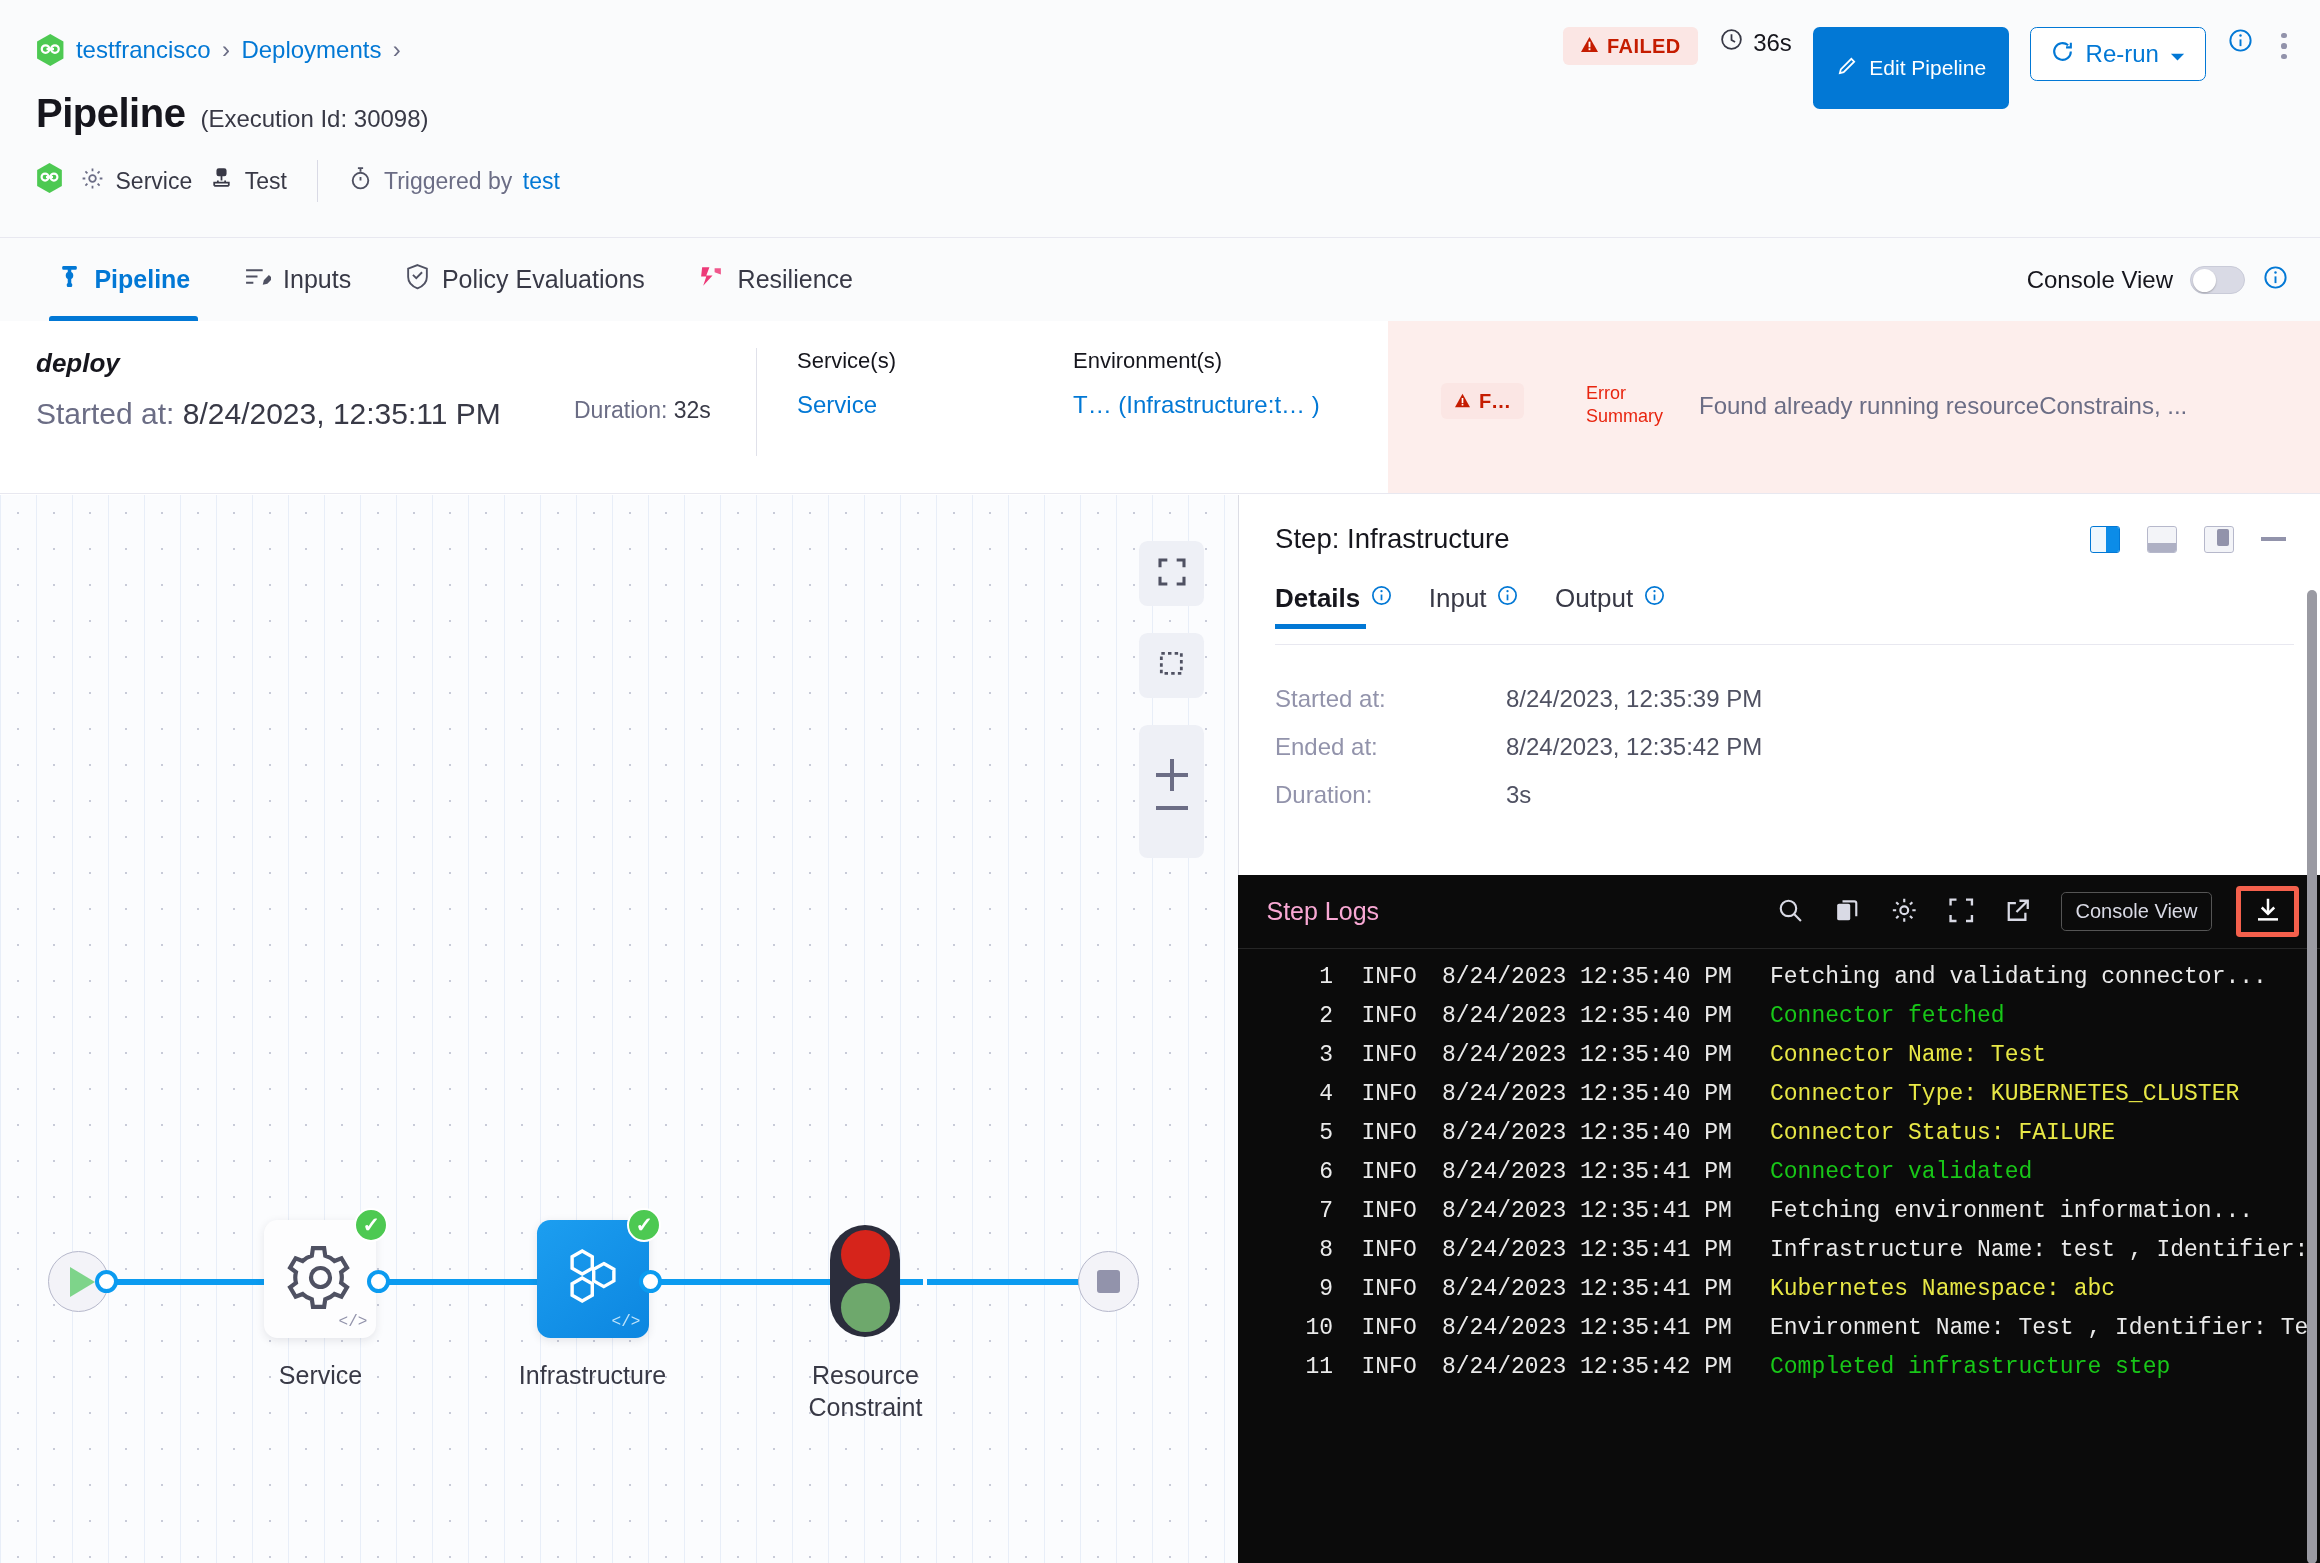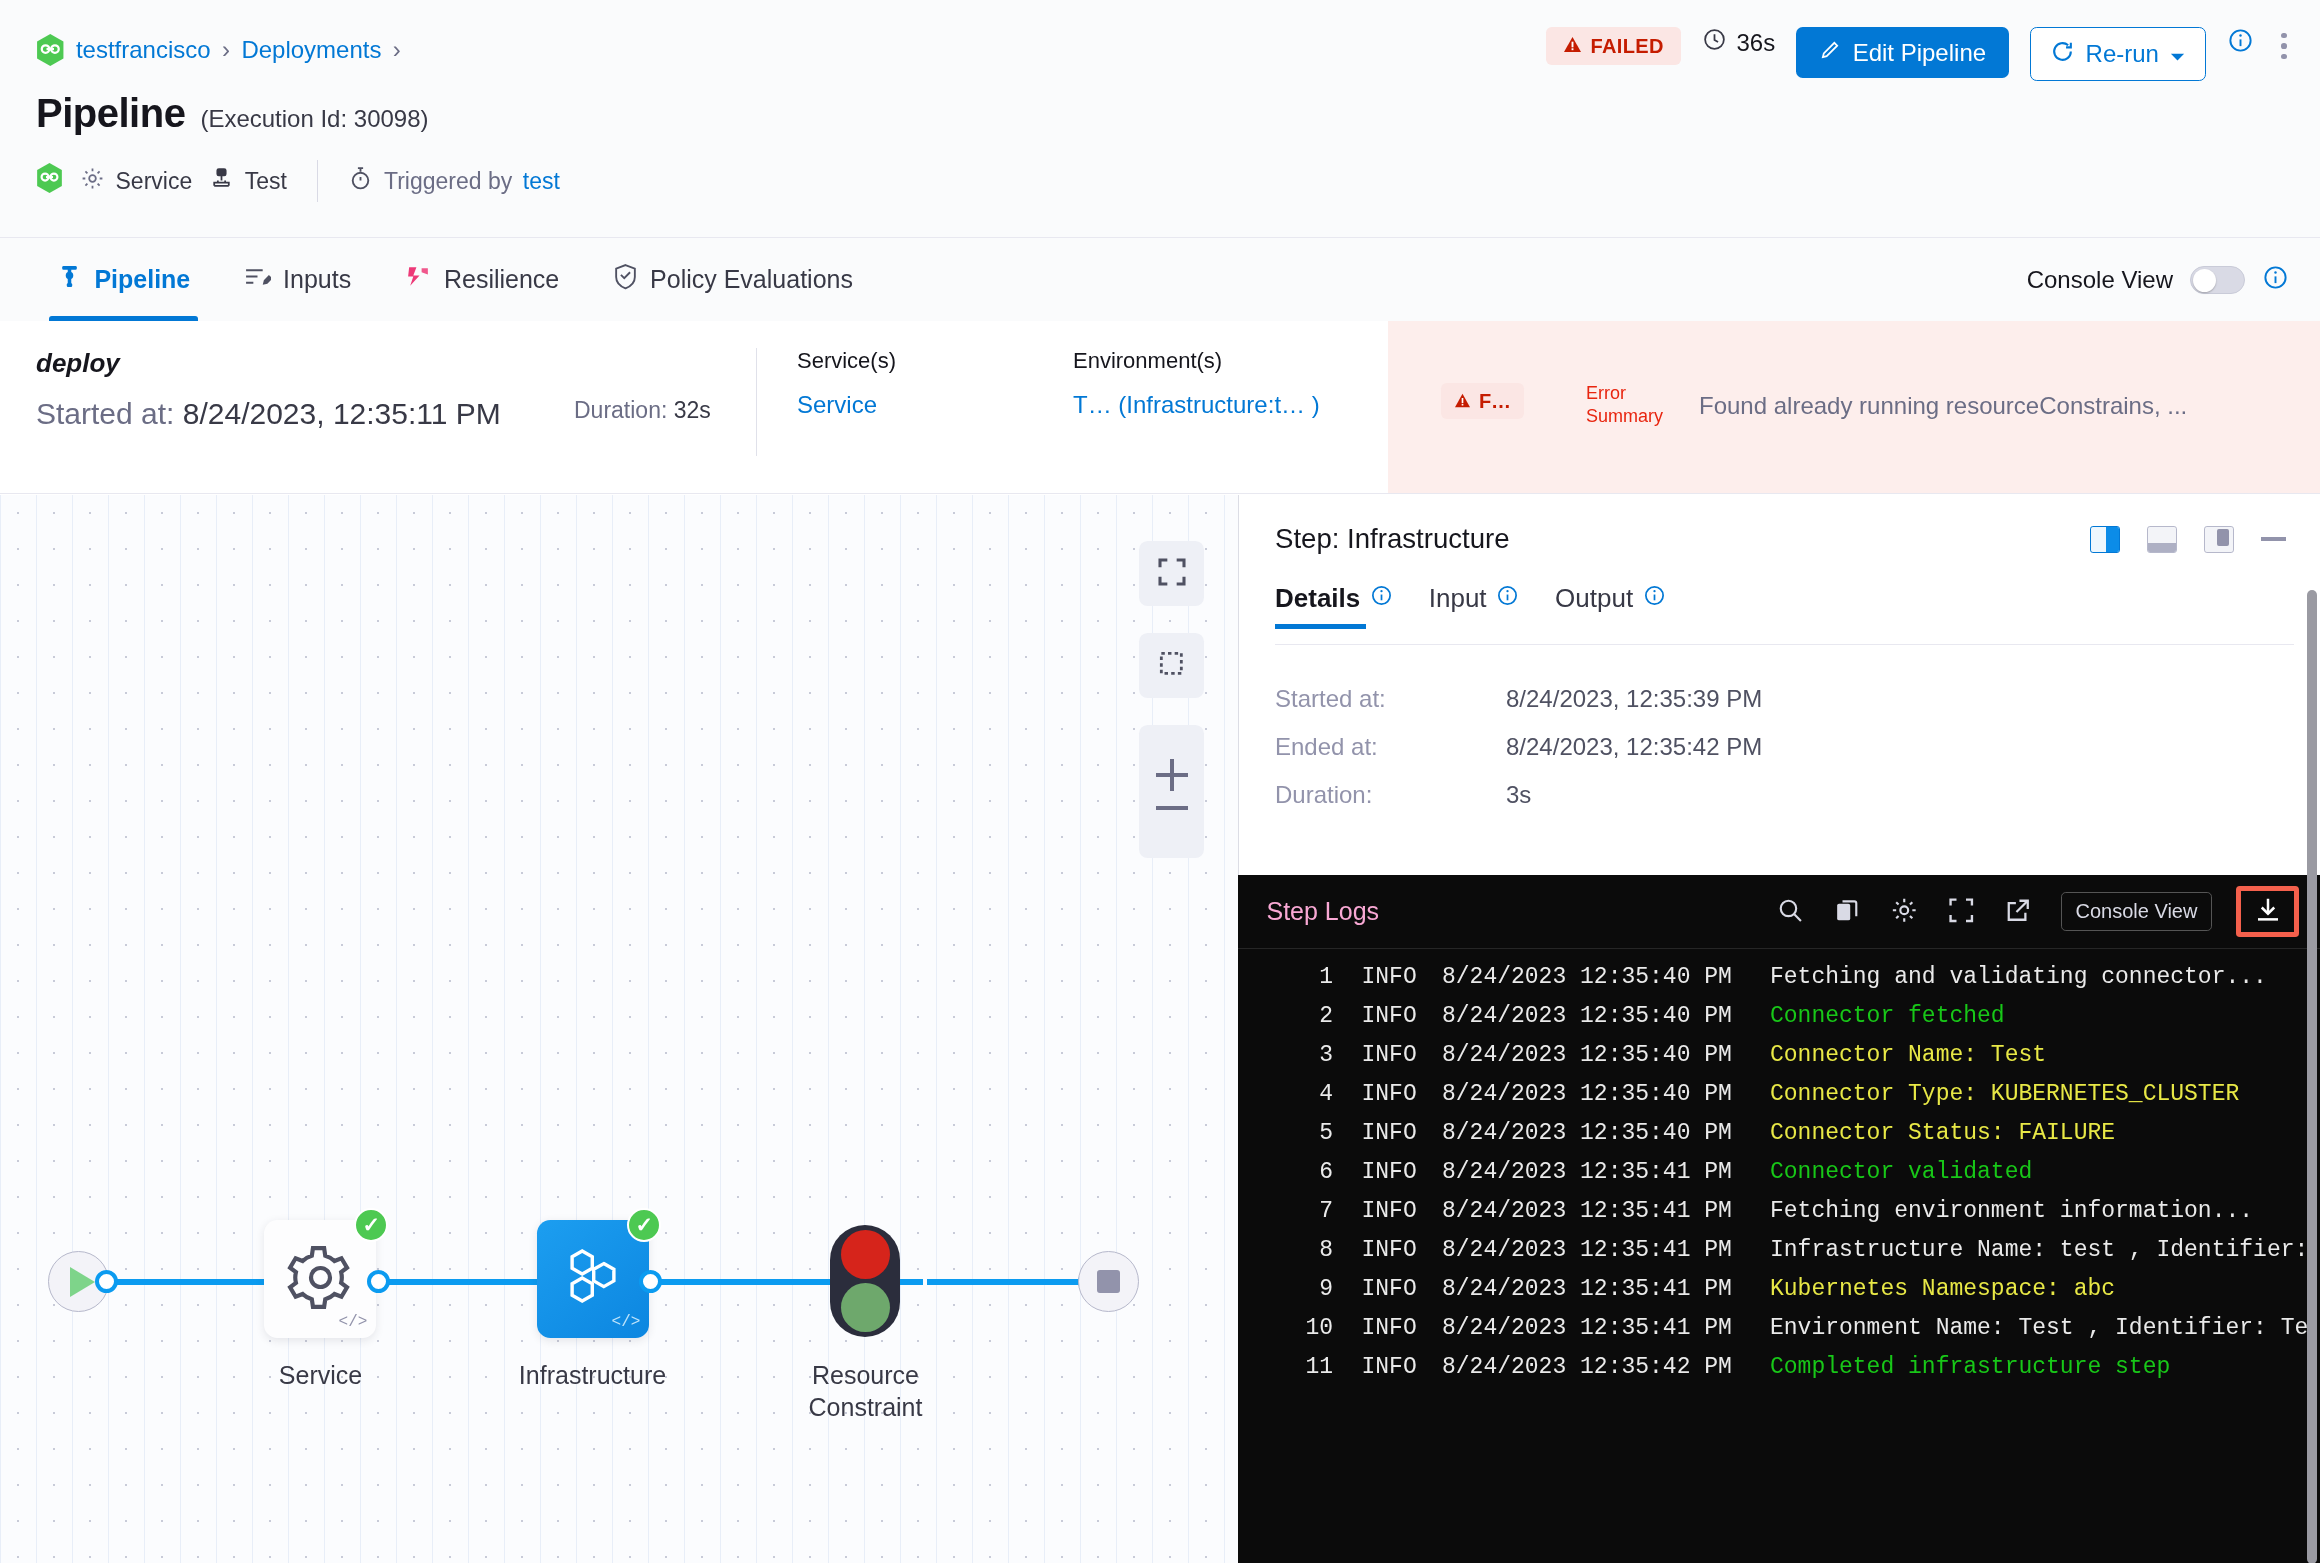--- a/index.html
+++ b/index.html
@@ -50,21 +50,21 @@
   .badge-failed {
     background: #fbe6e4; color: #c51c00;
     font-size: 20px; font-weight: bold;
     padding: 7.6px 17px; border-radius: 5.7px;
     display: flex; align-items: center; gap: 8.6px;
     letter-spacing: 0.4px;
   }
   .dur-chip { display: flex; align-items: center; gap: 9.5px; font-size: 24px; color: #16161d; }
   .btn-primary {
     background: #0278d5; color: #fff; border: none;
-    font-size: 24px; padding: 11px 23px; border-radius: 6.7px;
+    font-size: 21px; padding: 27px 23px; border-radius: 6.7px;
     display: flex; align-items: center; gap: 10.5px; cursor: pointer;
     font-family: "Liberation Sans", sans-serif;
   }
   .btn-outline {
     background: #fff; color: #0278d5; border: 1.4px solid #0278d5;
     font-size: 24px; padding: 10.5px 19px; border-radius: 6.7px;
     display: flex; align-items: center; gap: 10.5px; cursor: pointer;
     font-family: "Liberation Sans", sans-serif;
   }
   .icon-i { color: #0278d5; }
@@ -435,36 +435,36 @@
         <svg width="27" height="25" viewBox="0 0 26 24" fill="none" stroke="#4f5162" stroke-width="2">
           <path d="M2 6h16M2 12h11M2 18h7"></path>
           <path d="M20 16l4-4 2 2-4 4-2.6.6z" fill="#4f5162"></path>
         </svg>
       </span>
       <span>Inputs</span>
     </div>
 
     <div class="tab">
       <span>
+        <svg width="25" height="27" viewBox="0 0 24 26" fill="none" stroke="#4f5162" stroke-width="1.8">
+          <path d="M12 2l9 3.4v8.1c0 5.6-4 9-9 10.9-5-1.9-9-5.3-9-10.9V5.4z"></path>
+          <path d="M7.6 11.5l3.2 3.2 5.6-5.8"></path>
+        </svg>
+      </span>
+      <span>Policy Evaluations</span>
+    </div>
+
+    <div class="tab">
+      <span>
         <svg width="27" height="25" viewBox="0 0 26 24" fill="#ed3a78">
           <path d="M4 3h7l-3 8h6l-9 10 3-9H3z"></path>
           <path d="M16 4h6v6l-6-2z" opacity=".85"></path>
         </svg>
       </span>
       <span>Resilience</span>
-    </div>
-
-    <div class="tab">
-      <span>
-        <svg width="25" height="27" viewBox="0 0 24 26" fill="none" stroke="#4f5162" stroke-width="1.8">
-          <path d="M12 2l9 3.4v8.1c0 5.6-4 9-9 10.9-5-1.9-9-5.3-9-10.9V5.4z"></path>
-          <path d="M7.6 11.5l3.2 3.2 5.6-5.8"></path>
-        </svg>
-      </span>
-      <span>Policy Evaluations</span>
     </div>
   </div>
 
   <div class="console-toggle">
     <span>Console View</span>
     <span class="switch">
         <span class="knob"></span>
       </span>
     <span>
       <svg width="27" height="27" viewBox="0 0 24 24" fill="none" stroke="#0278d5" stroke-width="1.7">

